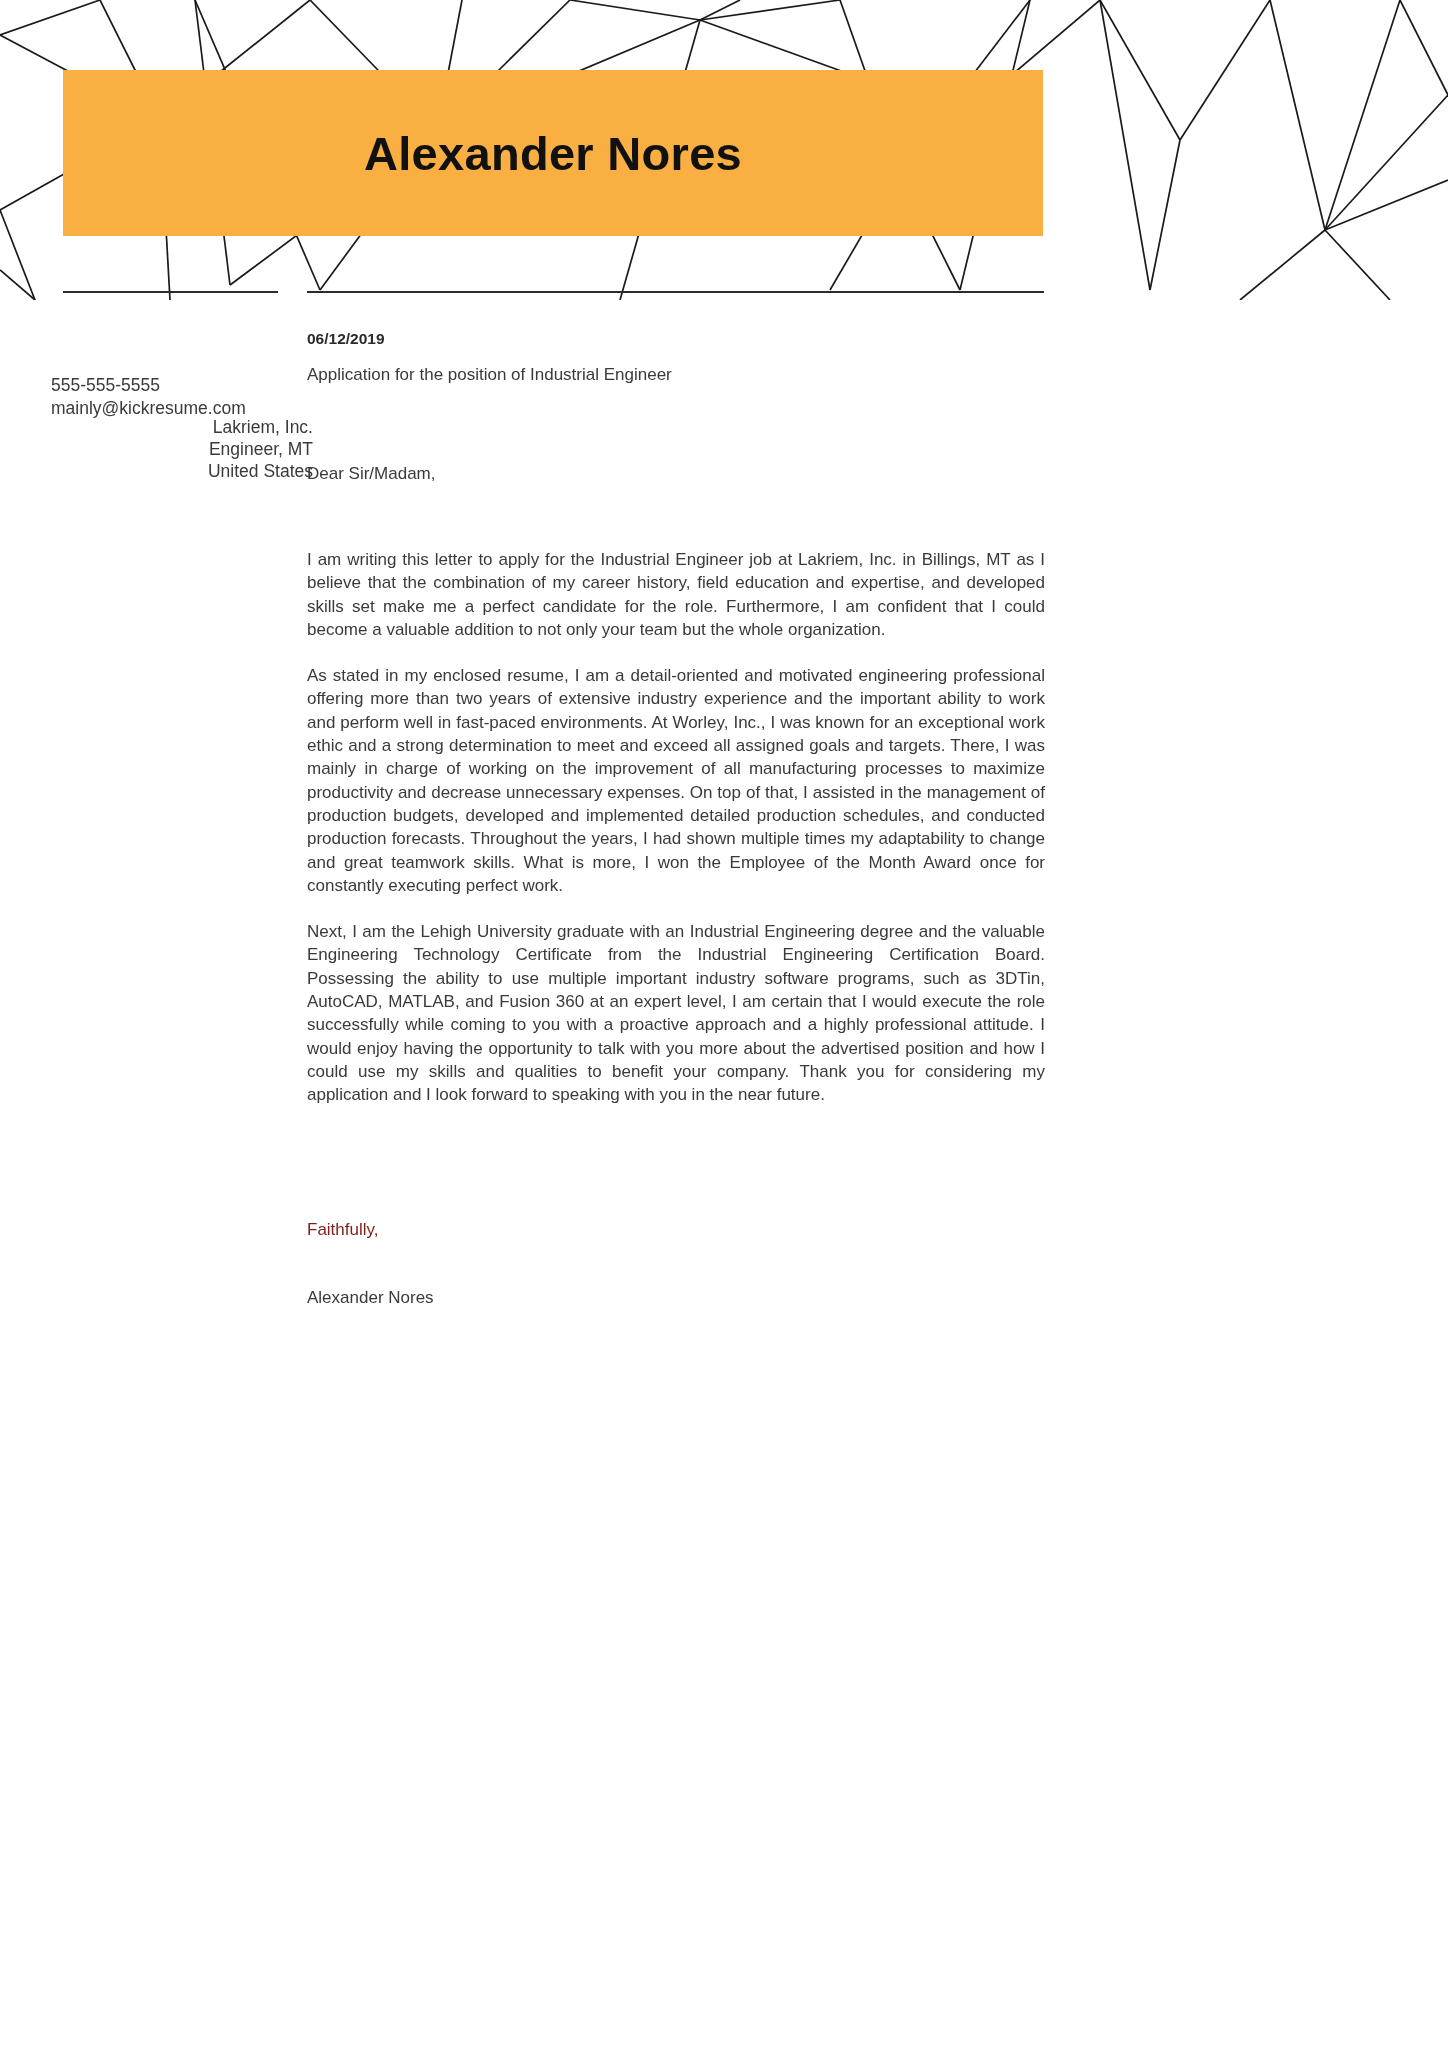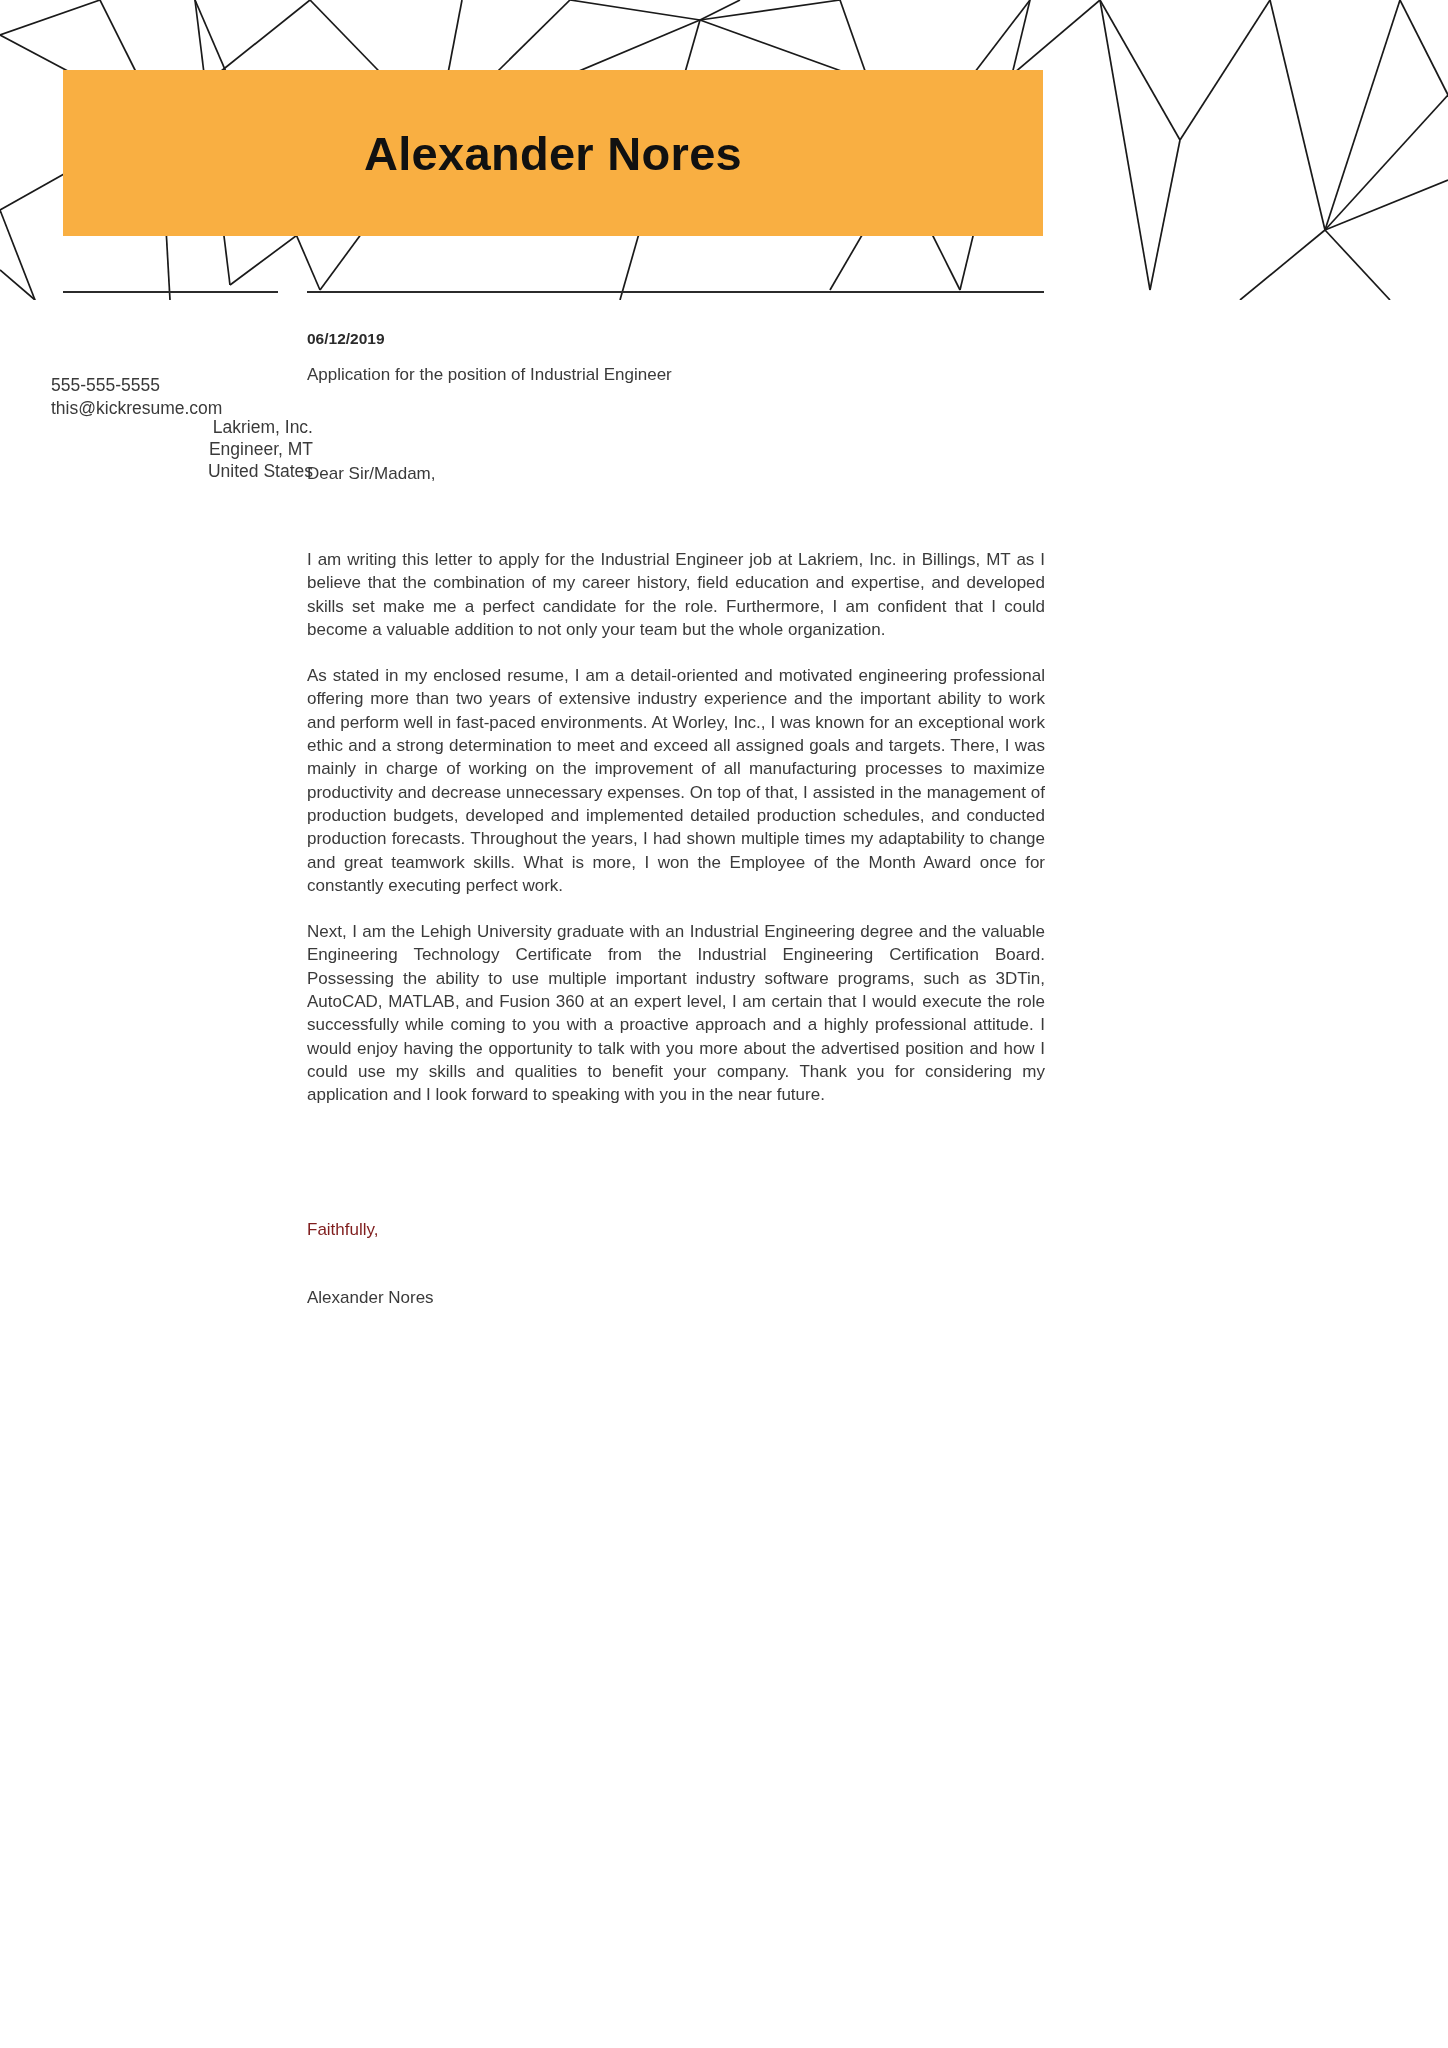--- a/index.html
+++ b/index.html
@@ -235,21 +235,21 @@
 
   <div class="name-banner" style="background:#F9AF42;">
     <div class="name-banner-text">Alexander Nores</div>
   </div>
 
   <div class="rule-left"></div>
   <div class="rule-right"></div>
 
   <div class="left-col">
     <div class="contact-line">555-555-5555</div>
-    <div class="contact-line">this@kickresume.com</div>
+    <div class="contact-line">mainly@kickresume.com</div>
   </div>
 
   <div class="recipient-block">
     <div class="recipient-line">Lakriem, Inc.</div>
     <div class="recipient-line">Engineer, MT</div>
     <div class="recipient-line">United States</div>
   </div>
 
   <div class="right-col">
     <div class="letter-date">06/12/2019</div>

